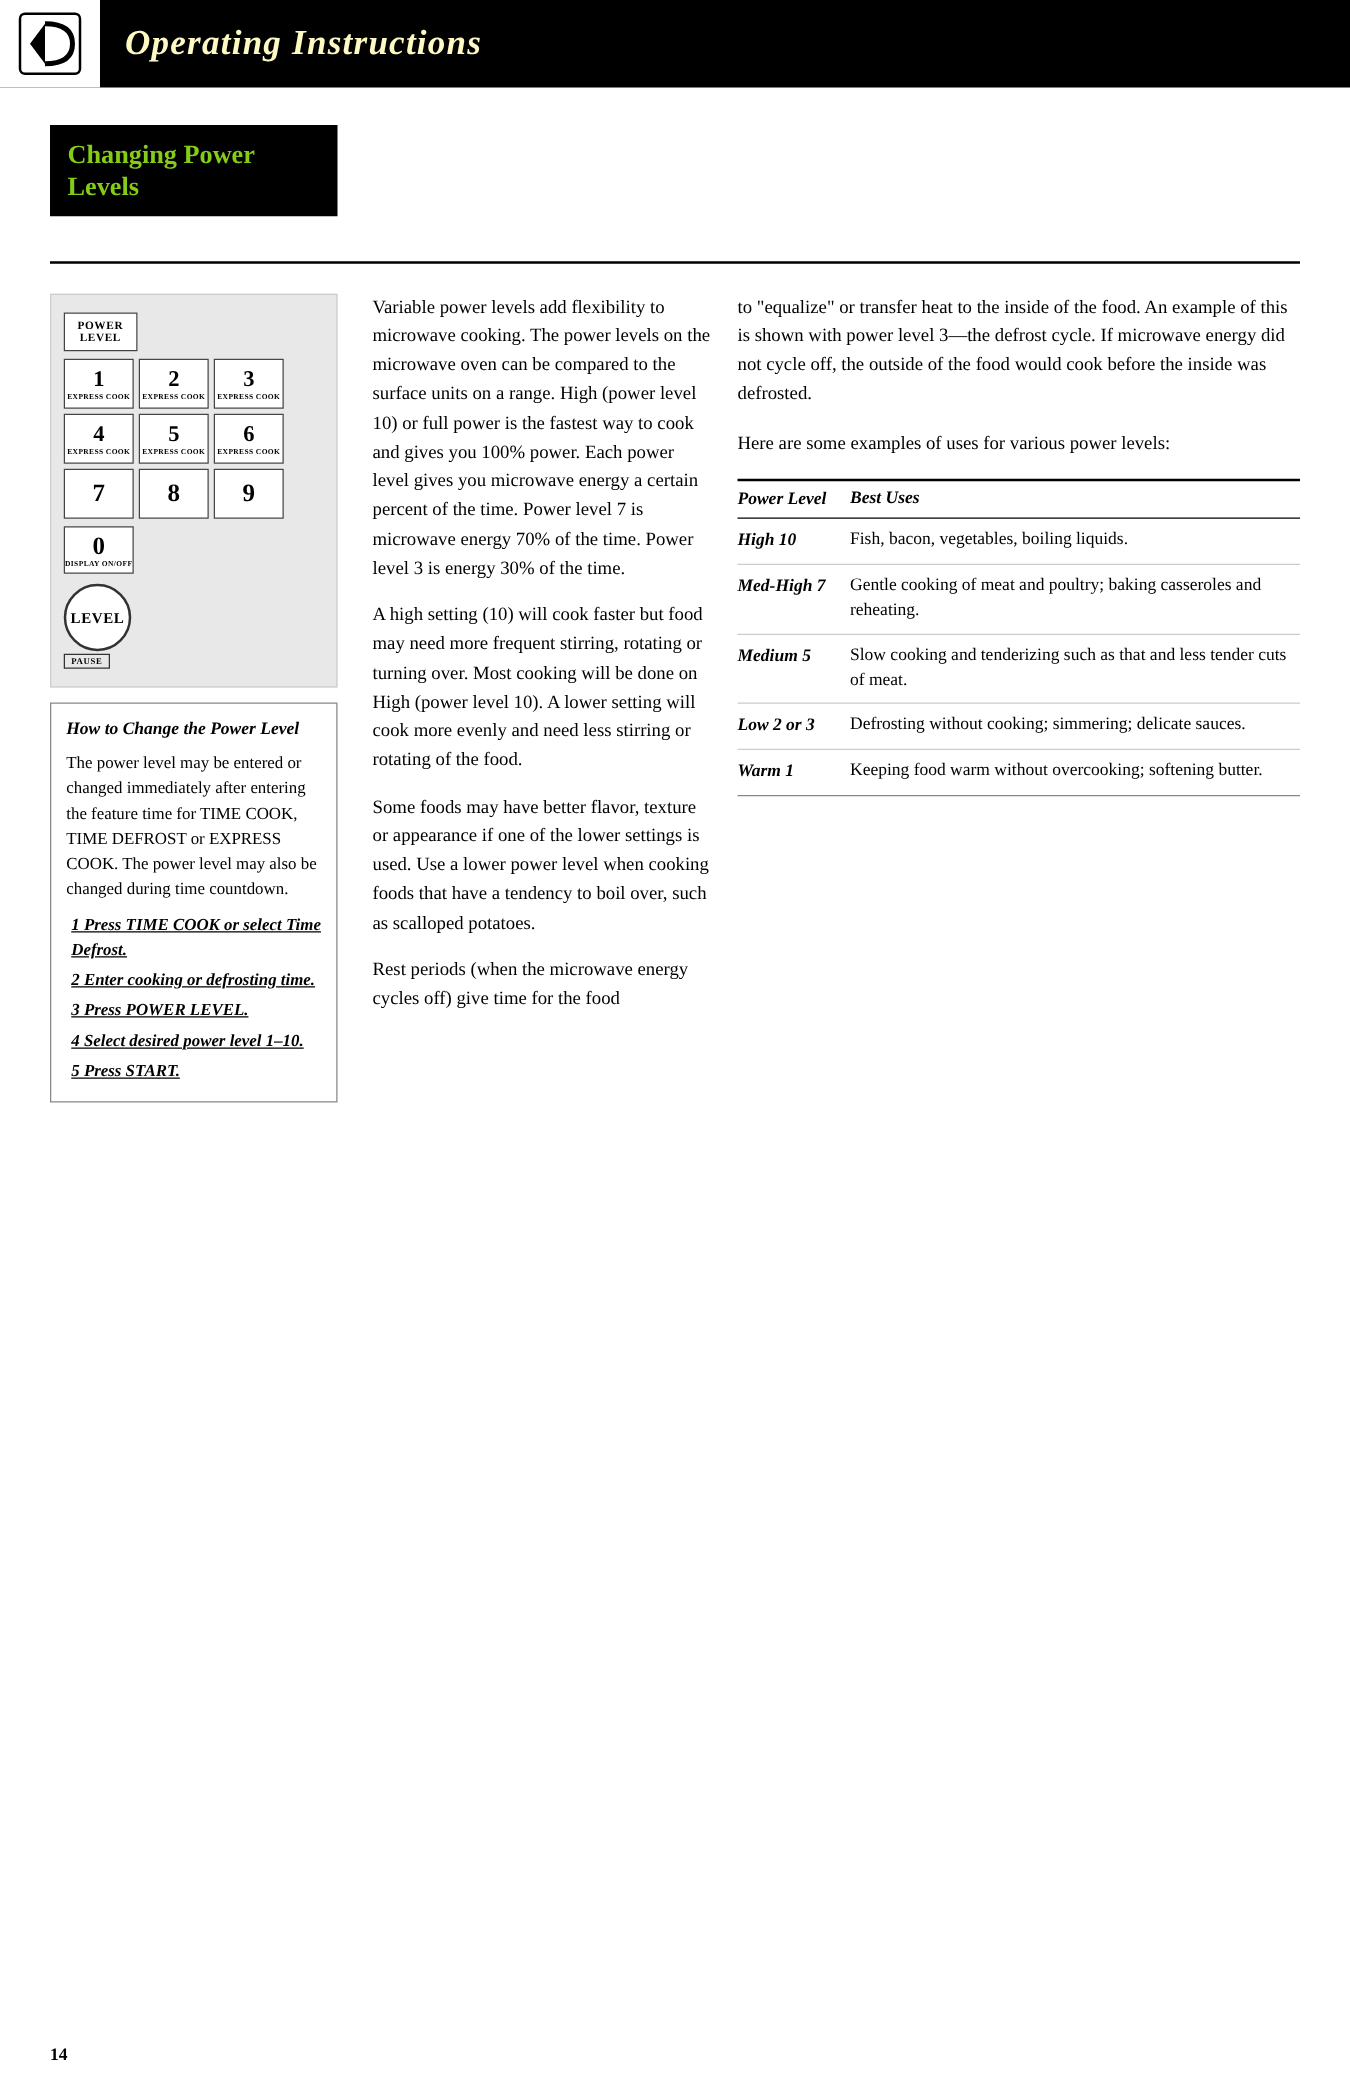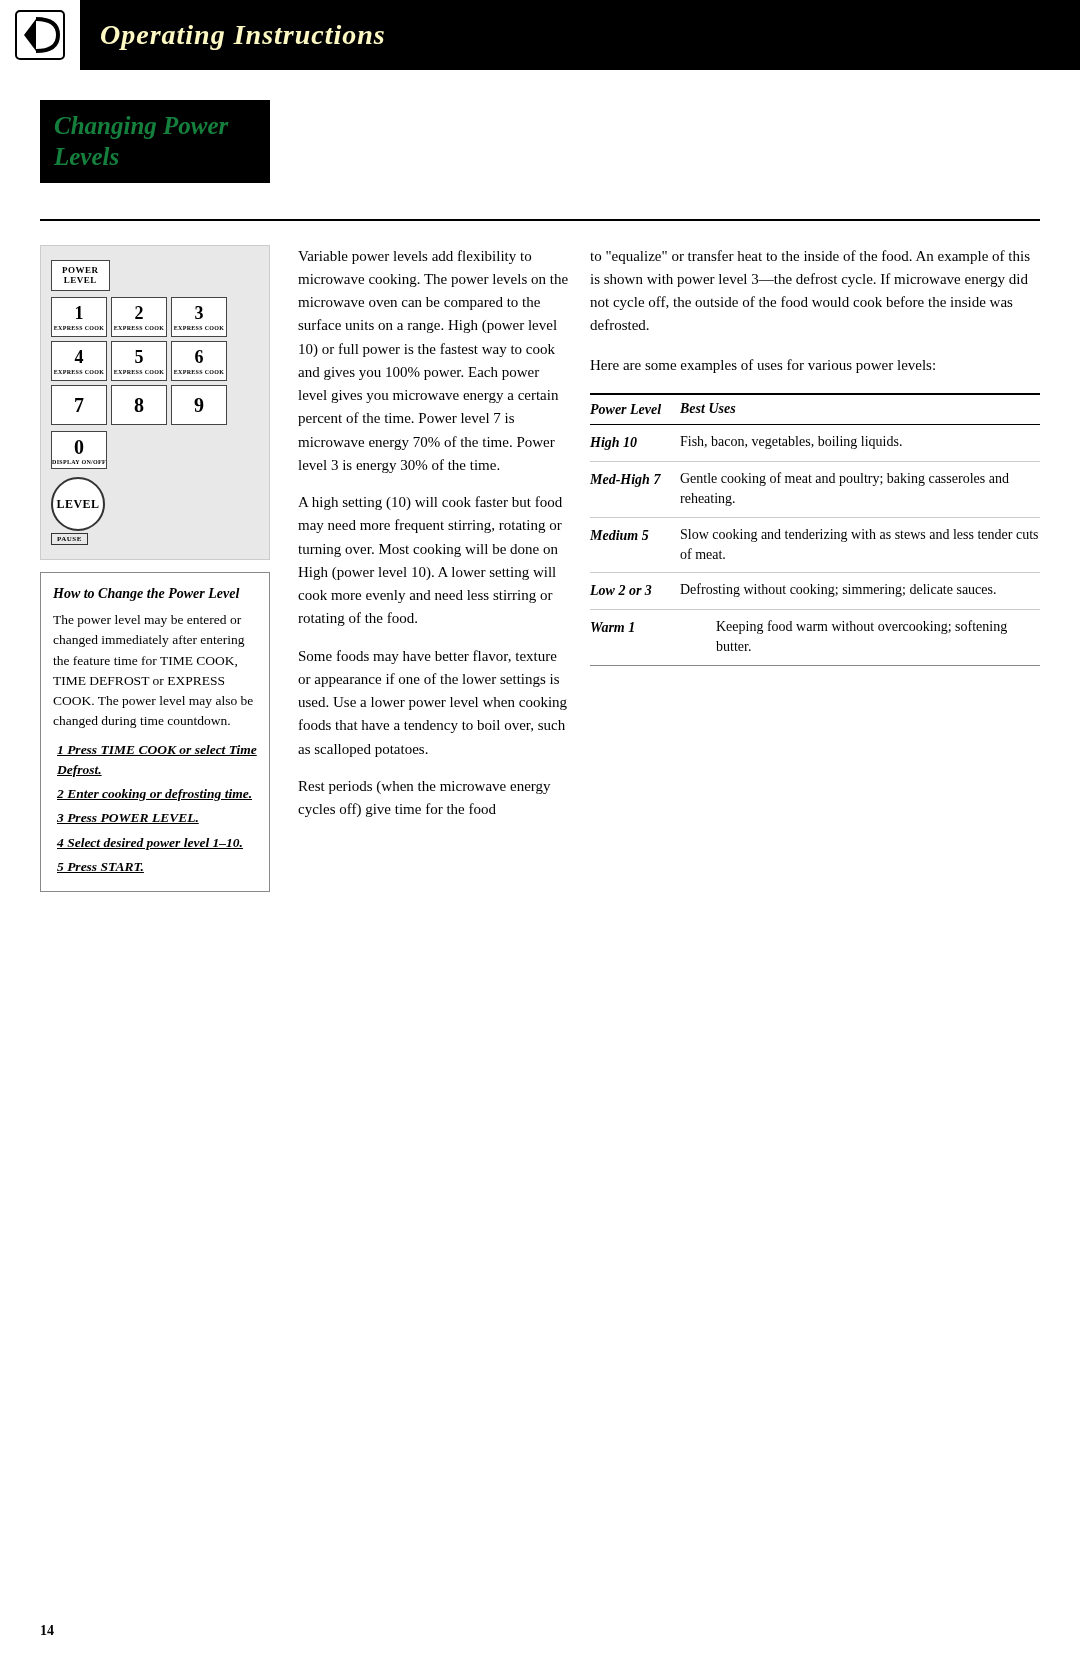--- a/index.html
+++ b/index.html
@@ -47,23 +47,22 @@
     }
 
     
     .main {
       padding: 30px 40px 40px 40px;
     }
 
     
     .section-heading {
       background: #000;
-      color: #15803d;
-      font-size: 25px;
-      font-style: italic;
+      color: #84cc16;
+      font-size: 21px;
       font-weight: bold;
       padding: 10px 14px;
       display: inline-block;
       width: 230px;
       line-height: 1.25;
       margin-bottom: 18px;
     }
 
     
     .top-rule {
@@ -254,39 +253,38 @@
       font-size: 14px;
     }
     .power-table-row {
       display: flex;
       padding: 7px 0;
       border-bottom: 1px solid #ccc;
       align-items: flex-start;
     }
     .power-table-row:last-child {
       border-bottom: none;
-      gap: 36px;
     }
     .col-level {
       width: 90px;
       font-style: italic;
       font-weight: bold;
       font-size: 14px;
       flex-shrink: 0;
     }
     .col-uses {
       flex: 1;
       font-size: 14px;
       line-height: 1.45;
     }
 
     
     .page-number {
       position: absolute;
-      bottom: 30px;
+      bottom: 16px;
       left: 40px;
       font-size: 14px;
       font-weight: bold;
     }
   </style>
 </head>
 <body>
 
 <div class="header">
   <div class="header-logo">
@@ -406,21 +404,21 @@
         <div class="power-table-row">
           <div class="col-level">High 10</div>
           <div class="col-uses">Fish, bacon, vegetables, boiling liquids.</div>
         </div>
         <div class="power-table-row">
           <div class="col-level">Med-High 7</div>
           <div class="col-uses">Gentle cooking of meat and poultry; baking casseroles and reheating.</div>
         </div>
         <div class="power-table-row">
           <div class="col-level">Medium 5</div>
-          <div class="col-uses">Slow cooking and tenderizing with as stews and less tender cuts of meat.</div>
+          <div class="col-uses">Slow cooking and tenderizing such as that and less tender cuts of meat.</div>
         </div>
         <div class="power-table-row">
           <div class="col-level">Low 2 or 3</div>
           <div class="col-uses">Defrosting without cooking; simmering; delicate sauces.</div>
         </div>
         <div class="power-table-row">
           <div class="col-level">Warm 1</div>
           <div class="col-uses">Keeping food warm without overcooking; softening butter.</div>
         </div>
       </div>

